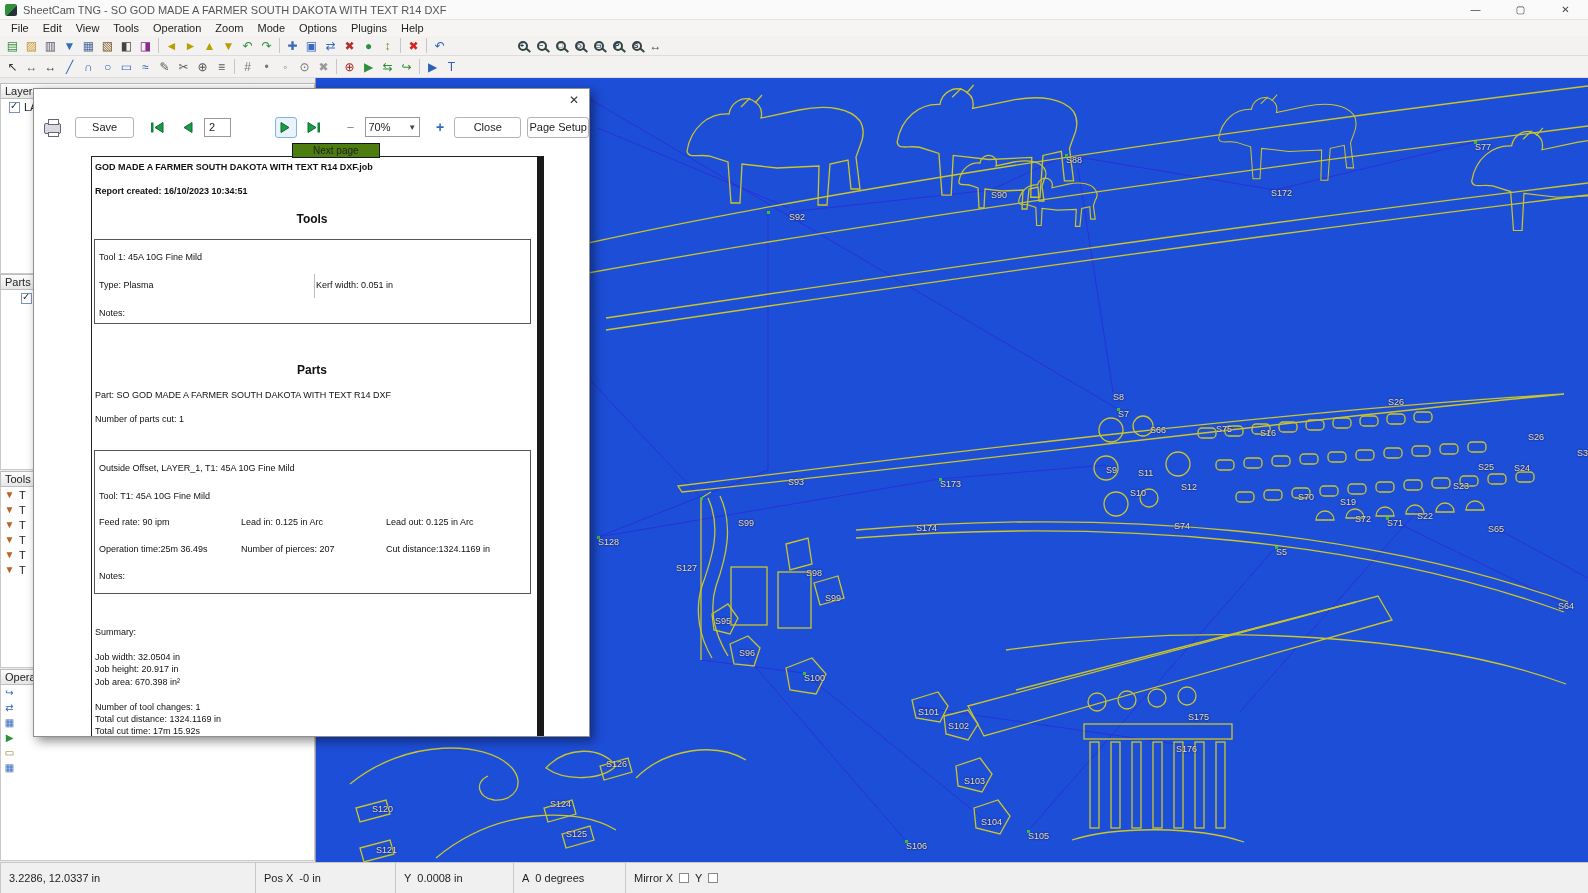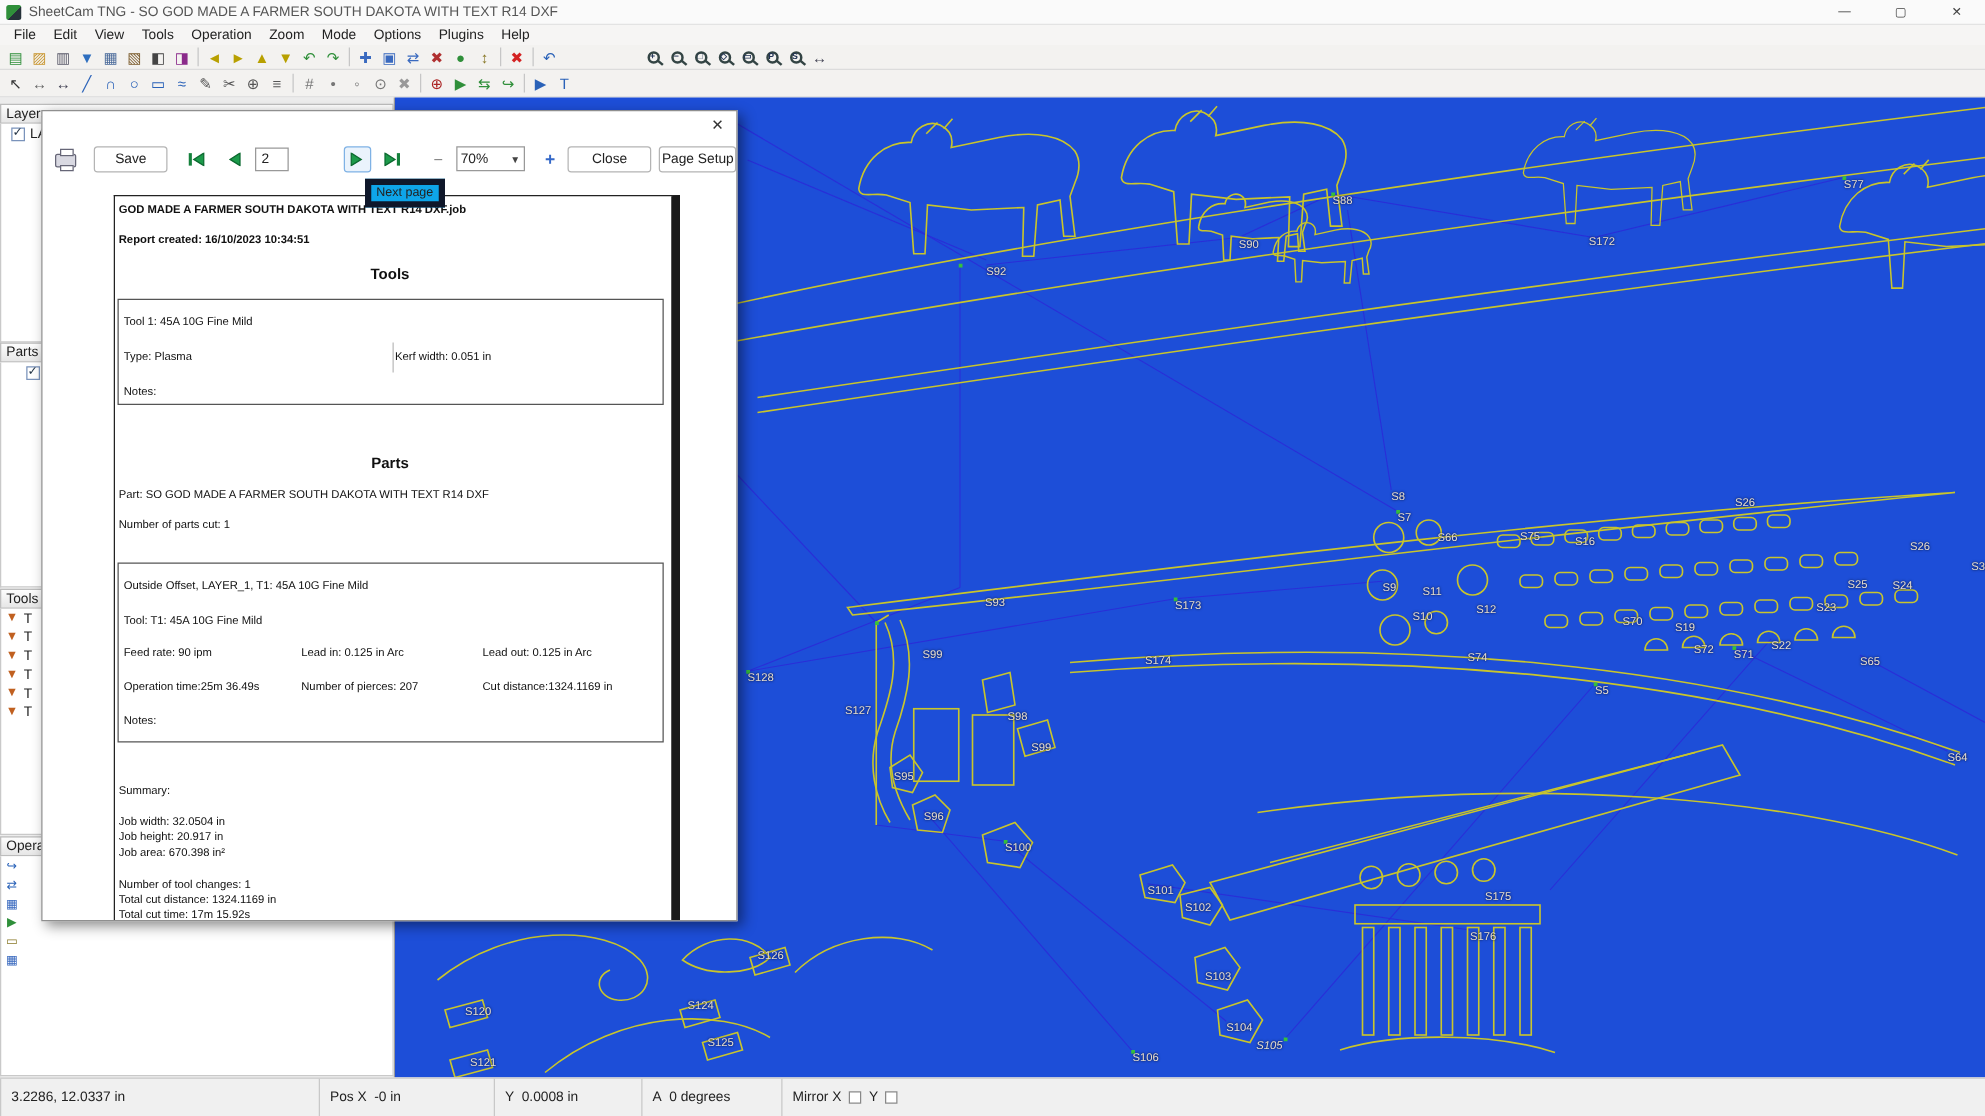--- a/index.html
+++ b/index.html
@@ -56,21 +56,21 @@
   .dlg-toolbar { position:absolute; left:0; right:0; top:24px; height:28px; display:flex; align-items:center; padding-left:10px; }
   .btn { border:1px solid #b4b4b4; border-radius:3px; background:#fff; height:21px; display:flex; align-items:center; justify-content:center; font-size:11px; color:#222; }
   .navbtn { width:22px; height:21px; display:flex; align-items:center; justify-content:center; border:1px solid transparent; border-radius:3px; }
   .navbtn.hover { border:1px solid #7fb2e5; background:#eaf3fc; }
   .pageinput { width:27px; height:19px; border:1px solid #999; font-size:11px; padding-left:4px; display:flex; align-items:center; background:#fff; }
   .zoomsel { width:56px; height:20px; border:1px solid #999; display:flex; align-items:center; padding:0 3px; background:#fff; font-size:11px; }
   .zoomsel .arr { margin-left:auto; font-size:8px; color:#444; }
   .printer { position:relative; width:17px; height:11px; background:#d9d9e2; border:1px solid #667; border-radius:2px; margin-top:2px; }
   .printer::before { content:""; position:absolute; top:-5px; left:3px; width:9px; height:4px; background:#fff; border:1px solid #667; }
   .printer::after { content:""; position:absolute; bottom:-4px; left:3px; width:9px; height:3px; background:#fff; border:1px solid #667; }
-  .tooltip { position:absolute; left:258px; top:54px; background:#0ea5e9; border:5px solid #0f172a; font-size:10px; padding:1px 4px; color:#222; z-index:5; }
+  .tooltip { position:absolute; left:258px; top:54px; background:#4d7c0f; border:1px solid #0f172a; font-size:10px; padding:1px 20px; color:#222; z-index:5; }
 
   
   .page { position:absolute; left:57px; top:67px; width:453px; height:700px; background:#fff; border:1px solid #222; border-right:7px solid #191919; }
   .r { position:absolute; font-size:9px; color:#101010; white-space:nowrap; }
   .rb { font-weight:bold; }
   .rh { position:absolute; left:0; width:440px; text-align:center; font-weight:bold; font-size:12px; color:#101010; }
   .rbox { position:absolute; left:2px; width:437px; border:1px solid #555; }
   .vdiv { position:absolute; border-left:1px solid #bbb; }
 </style>
 </head>
@@ -575,21 +575,21 @@
           <span class="slabel" style="left: 360px; top: 485px;">S127</span>
           <span class="slabel" style="left: 490px; top: 490px;">S98</span>
           <span class="slabel" style="left: 509px; top: 515px;">S99</span>
           <span class="slabel" style="left: 399px; top: 538px;">S95</span>
           <span class="slabel" style="left: 423px; top: 570px;">S96</span>
           <span class="slabel" style="left: 488px; top: 595px;">S100</span>
           <span class="slabel" style="left: 602px; top: 629px;">S101</span>
           <span class="slabel" style="left: 632px; top: 643px;">S102</span>
           <span class="slabel" style="left: 648px; top: 698px;">S103</span>
           <span class="slabel" style="left: 665px; top: 739px;">S104</span>
-          <span class="slabel" style="left: 689px; top: 753px; font-style: italic;">S105</span>
+          <span class="slabel" style="left: 712px; top: 753px;">S105</span>
           <span class="slabel" style="left: 590px; top: 763px;">S106</span>
           <span class="slabel" style="left: 56px; top: 726px;">S120</span>
           <span class="slabel" style="left: 60px; top: 767px;">S121</span>
           <span class="slabel" style="left: 234px; top: 721px;">S124</span>
           <span class="slabel" style="left: 250px; top: 751px;">S125</span>
           <span class="slabel" style="left: 290px; top: 681px;">S126</span>
           <span class="slabel" style="left: 872px; top: 634px;">S175</span>
           <span class="slabel" style="left: 860px; top: 666px;">S176</span>
           <span class="slabel" style="left: 1242px; top: 523px;">S64</span>
         </div>

